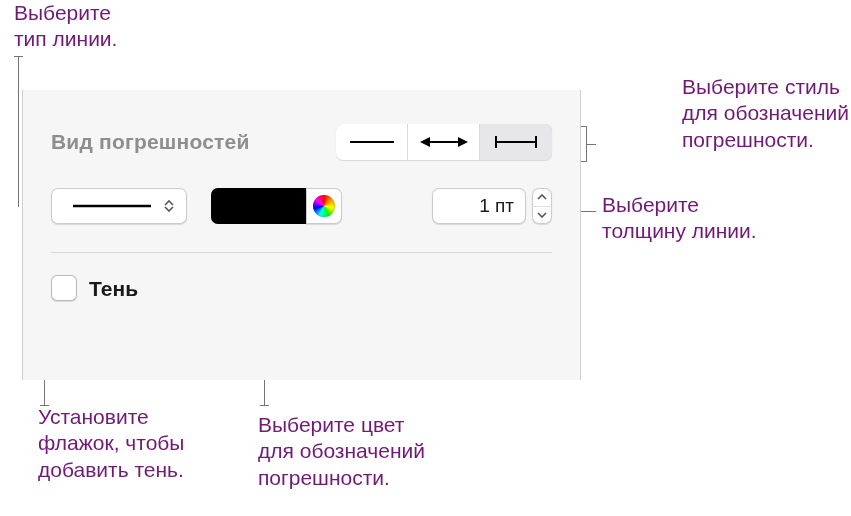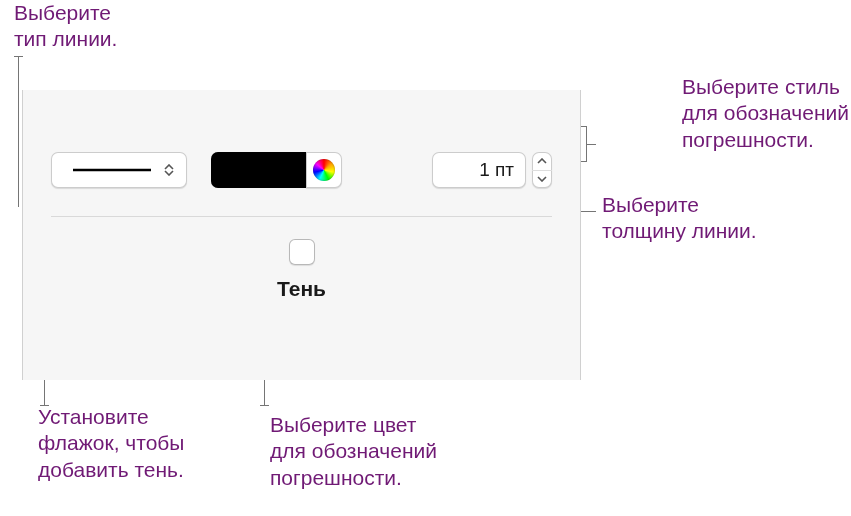--- a/index.html
+++ b/index.html
@@ -117,21 +117,21 @@
     border-radius:7px; overflow:hidden;
     box-shadow: 0 1px 1px rgba(0,0,0,.12), inset 0 0 0 1px rgba(0,0,0,.20);
     background:#fff;
   }
   .step-btn { flex:1; display:flex; align-items:center; justify-content:center; }
   .step-btn + .step-btn { border-top:1px solid #ddd; }
 
   .divider {
     height:1px; background:#d9d9d9; margin: 28px 0 22px 0;
   }
-  .shadow-row { display:flex; align-items:center; gap:12px;flex-direction:column; }
+  .shadow-row { display:flex; align-items:flex-end; gap:12px; }
   .checkbox {
     width:26px; height:26px; border-radius:6px; background:#fff;
     box-shadow: 0 1px 1px rgba(0,0,0,.10), inset 0 0 0 1px rgba(0,0,0,.28);
   }
   .shadow-label { font-size:21px; font-weight:600; color:#1a1a1a; }
 
   
   .leader { position:absolute; background:#757575; }
   .tick { position:absolute; background:#757575; }
   .bracket { position:absolute; }
@@ -142,21 +142,21 @@
 <div class="callout" style="left:14px; top:0px; white-space:pre;">Выберите
 тип линии.</div>
 <div class="callout" style="left:634px; top:74px; white-space:pre;margin-left:48px;">Выберите стиль
 для обозначений
 погрешности.</div>
 <div class="callout" style="left:602px; top:192px; white-space:pre;">Выберите
 толщину линии.</div>
 <div class="callout" style="left:38px; top:404px; white-space:pre;">Установите
 флажок, чтобы
 добавить тень.</div>
-<div class="callout" style="left:258px; top:412px; white-space:pre;margin-left:12px;">Выберите цвет
+<div class="callout" style="left:258px; top:412px; white-space:pre;">Выберите цвет
 для обозначений
 погрешности.</div>
 
 <div class="leader" style="left:18px; top:56px; width:1px; height:151px;"></div>
 <div class="tick" style="left:14px; top:56px; width:9px; height:1px;"></div>
 
 <div class="bracket">
   <div class="leader" style="left:586px; top:126px; width:1px; height:36px;"></div>
   <div class="leader" style="left:581px; top:126px; width:6px; height:1px;"></div>
   <div class="leader" style="left:581px; top:161px; width:6px; height:1px;"></div>
@@ -165,20 +165,45 @@
 
 <div class="leader" style="left:580px; top:211px; width:16px; height:1px;"></div>
 
 <div class="leader" style="left:44px; top:340px; width:1px; height:66px;"></div>
 <div class="tick" style="left:40px; top:405px; width:9px; height:1px;"></div>
 <div class="leader" style="left:264px; top:230px; width:1px; height:176px;"></div>
 <div class="tick" style="left:260px; top:405px; width:9px; height:1px;"></div>
 
 <div class="panel">
 
+  <div class="row1">
+    <div class="section-title">Вид погрешностей</div>
+
+    <div class="segmented">
+      <div class="seg">
+        <svg width="48" height="14">
+            <line x1="2" y1="7" x2="46" y2="7" stroke="#000" stroke-width="2"></line>
+          </svg>
+      </div>
+      <div class="seg">
+        <svg width="52" height="14">
+          <line x1="8" y1="7" x2="44" y2="7" stroke="#000" stroke-width="2"></line>
+          <polygon points="2,7 12,2 12,12" fill="#000"></polygon>
+          <polygon points="50,7 40,2 40,12" fill="#000"></polygon>
+        </svg>
+      </div>
+      <div class="seg">
+        <svg width="52" height="16">
+          <line x1="6" y1="8" x2="46" y2="8" stroke="#000" stroke-width="2"></line>
+          <line x1="6" y1="2" x2="6" y2="14" stroke="#000" stroke-width="2"></line>
+          <line x1="46" y1="2" x2="46" y2="14" stroke="#000" stroke-width="2"></line>
+        </svg>
+      </div>
+    </div>
+  </div>
 
   <div class="row2">
 
     <div class="popup" style="min-width:136px;">
       <div class="content">
         <svg width="78" height="8">
             <line x1="0" y1="4" x2="78" y2="4" stroke="#000" stroke-width="2.5"></line>
           </svg>
       </div>
       <div class="chev">

